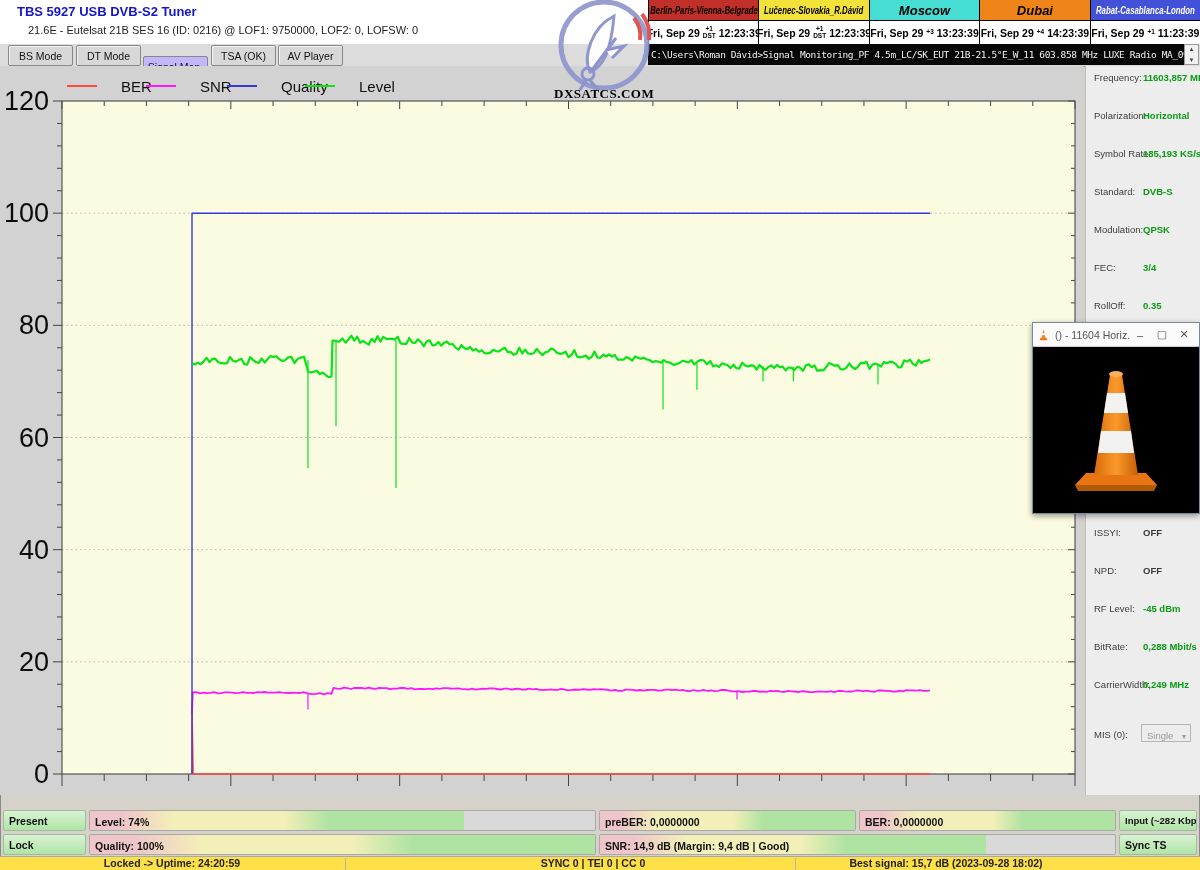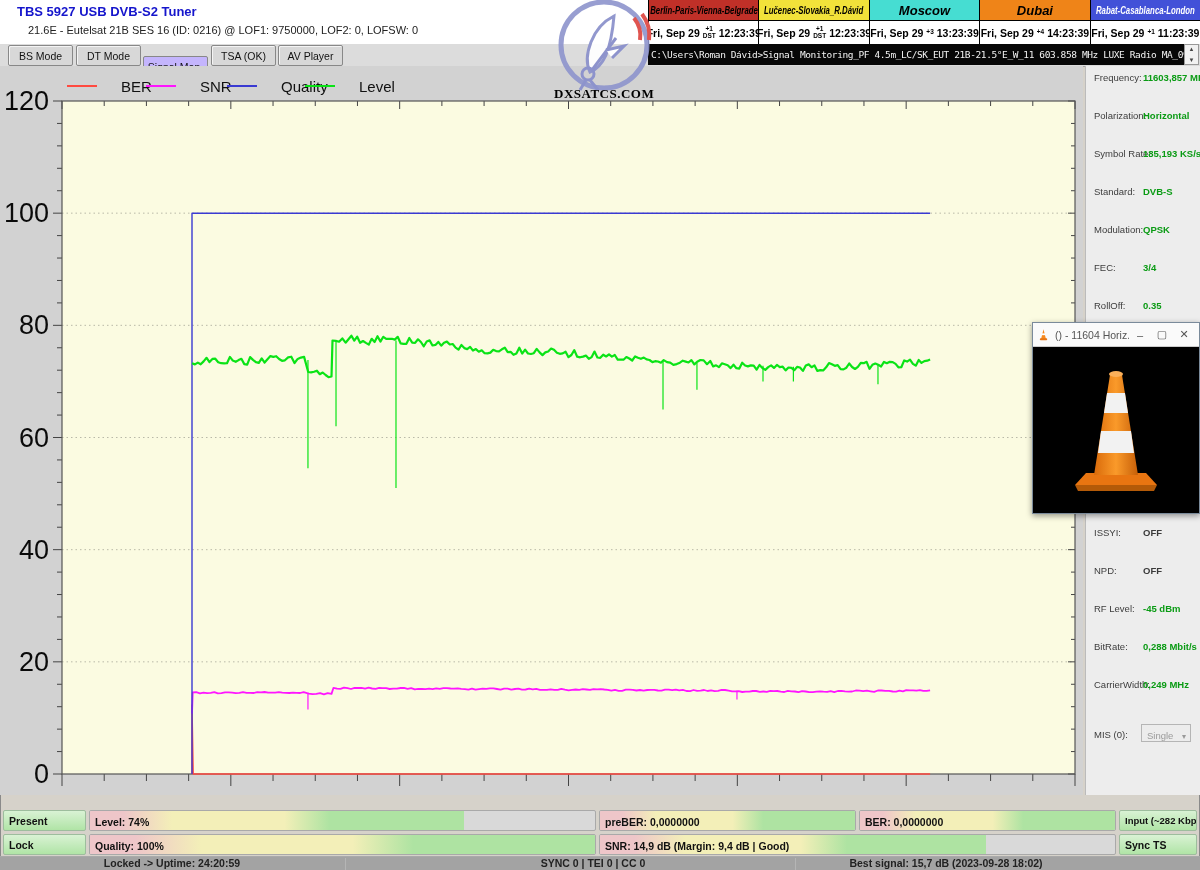--- a/index.html
+++ b/index.html
@@ -55,21 +55,21 @@
   .vlc-body{position:absolute;left:0;top:24px;width:100%;height:166px;background:#000;display:flex;align-items:center;justify-content:center;}
 
   
   .barrow{position:absolute;left:0;width:1104px;height:21px;}
   .solidbar{position:absolute;top:0;height:21px;background:linear-gradient(#d9f2d4,#b0e4a6);border:1px solid #9dbd9d;border-radius:2px;box-sizing:border-box;display:flex;align-items:center;padding-left:5px;font-size:10.5px;font-weight:bold;color:#111;white-space:nowrap;overflow:hidden;}
   .meter{position:absolute;top:0;height:21px;background:#d9d9d9;border:1px solid #a9a9a9;border-radius:2px;box-sizing:border-box;overflow:hidden;text-decoration:underline;}
   .meter-fill{position:absolute;left:0;top:0;height:100%;background:linear-gradient(90deg,#eec6c9 0%,#eec6c9 9%,#f3efb8 22%,#f3efb8 52%,#aee3a2 64%,#aee3a2 100%);}
   .meter-label{position:absolute;left:5px;top:0;height:21px;display:flex;align-items:center;font-size:10.5px;font-weight:bold;color:#111;white-space:nowrap;}
 
   
-  .statusbar{position:absolute;left:0;top:856px;width:1200px;height:14px;background:#a3a3a3;border-top:1px solid #a9a9a9;font-size:10.5px;font-weight:bold;color:#222;}
+  .statusbar{position:absolute;left:0;top:856px;width:1200px;height:14px;background:#fde047;border-top:1px solid #a9a9a9;font-size:10.5px;font-weight:bold;color:#222;}
   .sb-sep{position:absolute;top:1px;width:1px;height:12px;background:#b5b5b5;}
   .sb-text{position:absolute;top:0;transform:translateX(-50%);white-space:nowrap;}
 </style>
 </head>
 <body>
 
 <div class="screen">
 
   <div class="header">
     <div class="app-title">TBS 5927 USB DVB-S2 Tuner</div>

